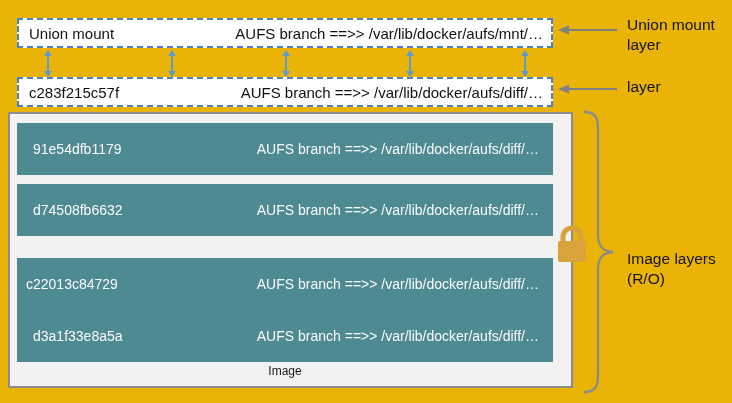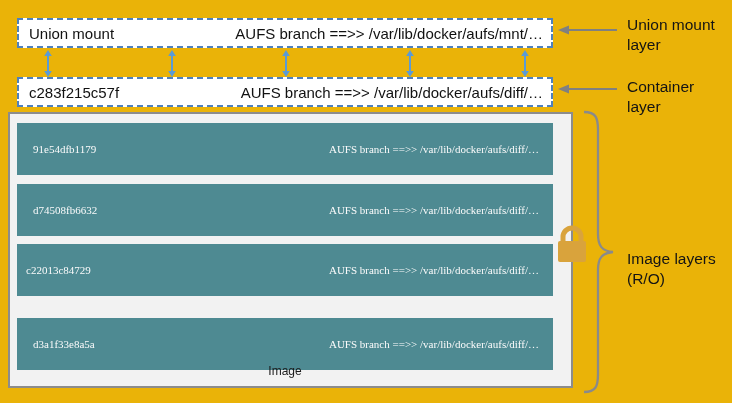--- a/index.html
+++ b/index.html
@@ -21,27 +21,27 @@
   .sync-arrow{position:absolute;top:50px;width:12px;height:27px;}
   
   .image-box{
     position:absolute;left:8px;top:112px;width:565px;height:276px;box-sizing:border-box;
     background:#F2F2F2;border:2px solid #8C8C8C;
   }
   .layer-row{
     position:absolute;left:7px;width:536px;height:52px;box-sizing:border-box;
     background:#4E8A92;color:#FBFBFB;
     display:flex;align-items:center;justify-content:space-between;
-    padding:0 14px 0 16px;font-size:11px;font-family:Liberation Serif, serif;
+    padding:0 14px 0 16px;font-size:14px;
   }
   .layer-row .path{white-space:nowrap;}
   .row-0{top:9px;}
   .row-1{top:70px;}
-  .row-2{top:130px;padding-left:9px;}
-  .row-3{top:204px;text-align:right;}
+  .row-2{top:144px;padding-left:9px;}
+  .row-3{top:196px;text-align:right;}
   .image-label{
     position:absolute;left:7px;top:250px;width:536px;text-align:center;
     font-size:12px;color:#1a1a1a;
   }
   
   .gray-arrow{position:absolute;width:62px;height:12px;}
   .gray-arrow.a1{left:557px;top:24px;}
   .gray-arrow.a2{left:557px;top:83px;}
   
   .note{
@@ -132,21 +132,20 @@
   <svg class="gray-arrow a2" viewBox="0 0 62 12">
     <line x1="60" y1="6" x2="10" y2="6" stroke="#808080" stroke-width="2"></line>
     <polygon points="1,6 12,1.6 12,10.4" fill="#808080"></polygon>
   </svg>
 
   <div class="note n1">
     <div>Union mount</div>
     <div>layer</div>
   </div>
   <div class="note n2">
-    <div>Container</div>
     <div>layer</div>
   </div>
   <div class="note n3">
     <div>Image layers</div>
     <div>(R/O)</div>
   </div>
 
 </div>
 
 </body></html>

